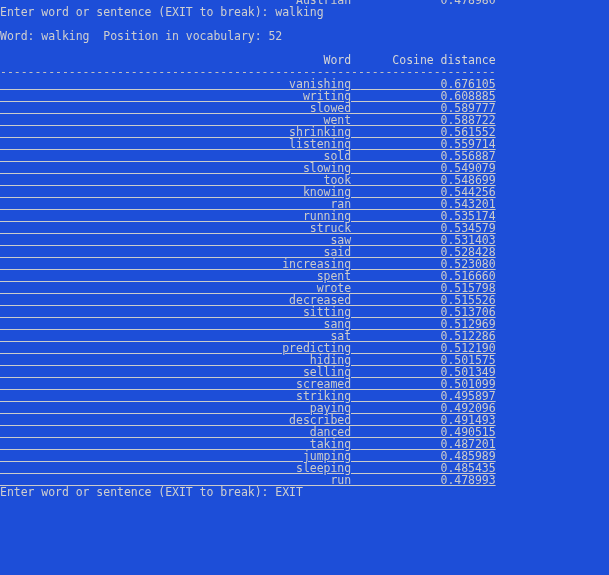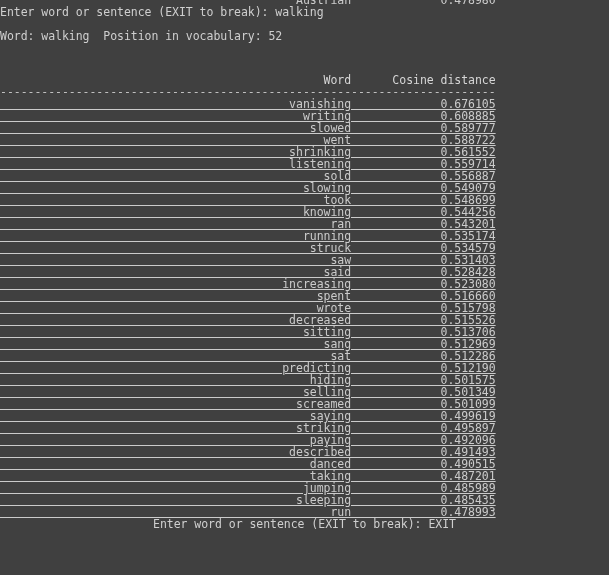--- a/index.html
+++ b/index.html
@@ -5,21 +5,21 @@
 <style>
   html, body {
     margin: 0;
     padding: 0;
     background: #000000;
   }
   #terminal {
     position: relative;
     width: 609px;
     height: 575px;
-    background: #404040;
+    background: #1d4ed8;
     overflow: hidden;
     font-family: "DejaVu Sans Mono", "Liberation Mono", monospace;
     font-size: 11.5px;
     line-height: 12px;
     color: #cfcfcf;
     -webkit-font-smoothing: none;
     font-smooth: never;
   }
   .screen {
     position: absolute;
@@ -30,24 +30,24 @@
   .line {
     height: 12px;
     line-height: 12px;
     white-space: pre;
     font-family: "DejaVu Sans Mono", "Liberation Mono", monospace;
     letter-spacing: -0.04px;
   }
   .line.blank { color: transparent; }
   .dim-rule { color: #c0c0c0; }
   .prompt-line { color: #cfcfcf; }
-  .header-line { color: #d6d6d6; margin-top: 20px; }
+  .header-line { color: #d6d6d6; }
   .row-line { color: #cbcbcb; text-decoration: underline; }
   .clipped-top { color: #cbcbcb; }
-  .cursor-row { color: #cfcfcf; text-align: center; }
+  .cursor-row { color: #cfcfcf; }
 </style>
 </head>
 <body>
 
 <div id="terminal">
   <div class="screen">
 
     <div class="line clipped-top"><span>                                           Austrian             0.478980</span></div>
 
     <div class="line prompt-line"><span>Enter word or sentence (EXIT to break): walking</span></div>
@@ -82,21 +82,20 @@
         <div class="line row-line"><span>                                              spent             0.516660</span></div>
         <div class="line row-line"><span>                                              wrote             0.515798</span></div>
         <div class="line row-line"><span>                                          decreased             0.515526</span></div>
         <div class="line row-line"><span>                                            sitting             0.513706</span></div>
         <div class="line row-line"><span>                                               sang             0.512969</span></div>
         <div class="line row-line"><span>                                                sat             0.512286</span></div>
         <div class="line row-line"><span>                                         predicting             0.512190</span></div>
         <div class="line row-line"><span>                                             hiding             0.501575</span></div>
         <div class="line row-line"><span>                                            selling             0.501349</span></div>
         <div class="line row-line"><span>                                           screamed             0.501099</span></div>
-        <div class="line row-line"><span>                                             saying             0.499619</span></div>
         <div class="line row-line"><span>                                           striking             0.495897</span></div>
         <div class="line row-line"><span>                                             paying             0.492096</span></div>
         <div class="line row-line"><span>                                          described             0.491493</span></div>
         <div class="line row-line"><span>                                             danced             0.490515</span></div>
         <div class="line row-line"><span>                                             taking             0.487201</span></div>
         <div class="line row-line"><span>                                            jumping             0.485989</span></div>
         <div class="line row-line"><span>                                           sleeping             0.485435</span></div>
         <div class="line row-line"><span>                                                run             0.478993</span></div>
       </div>
 

